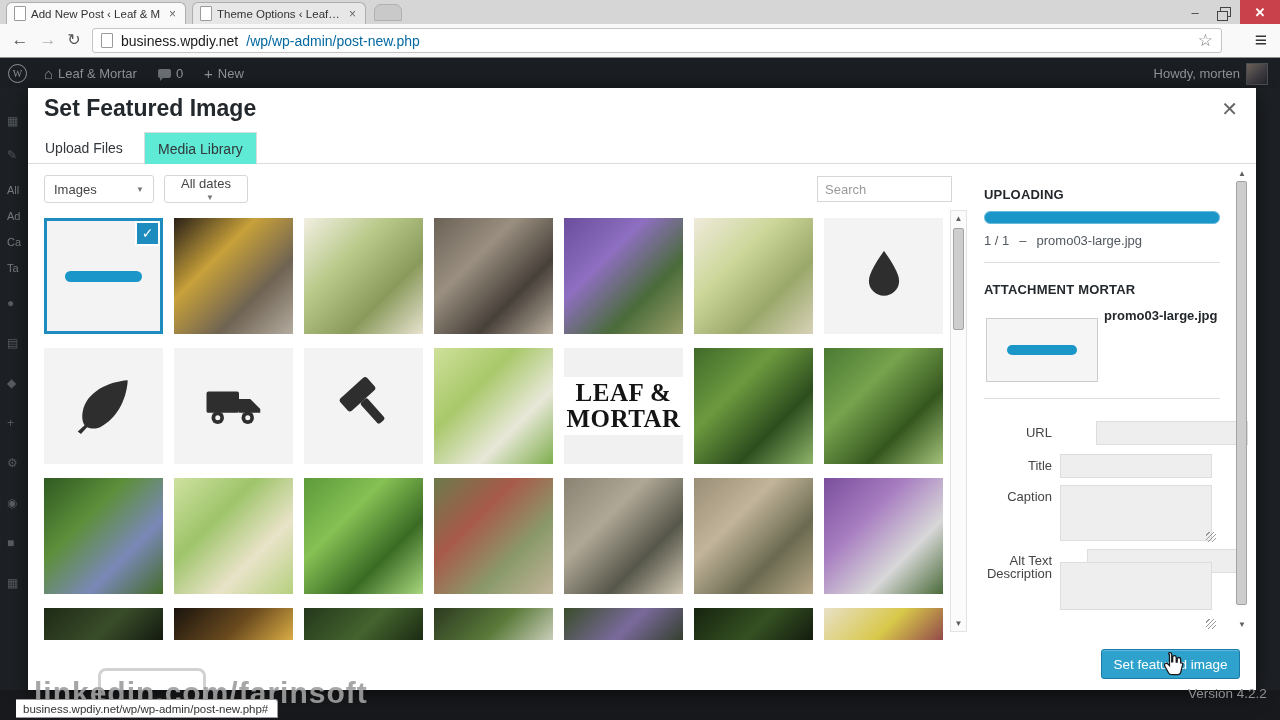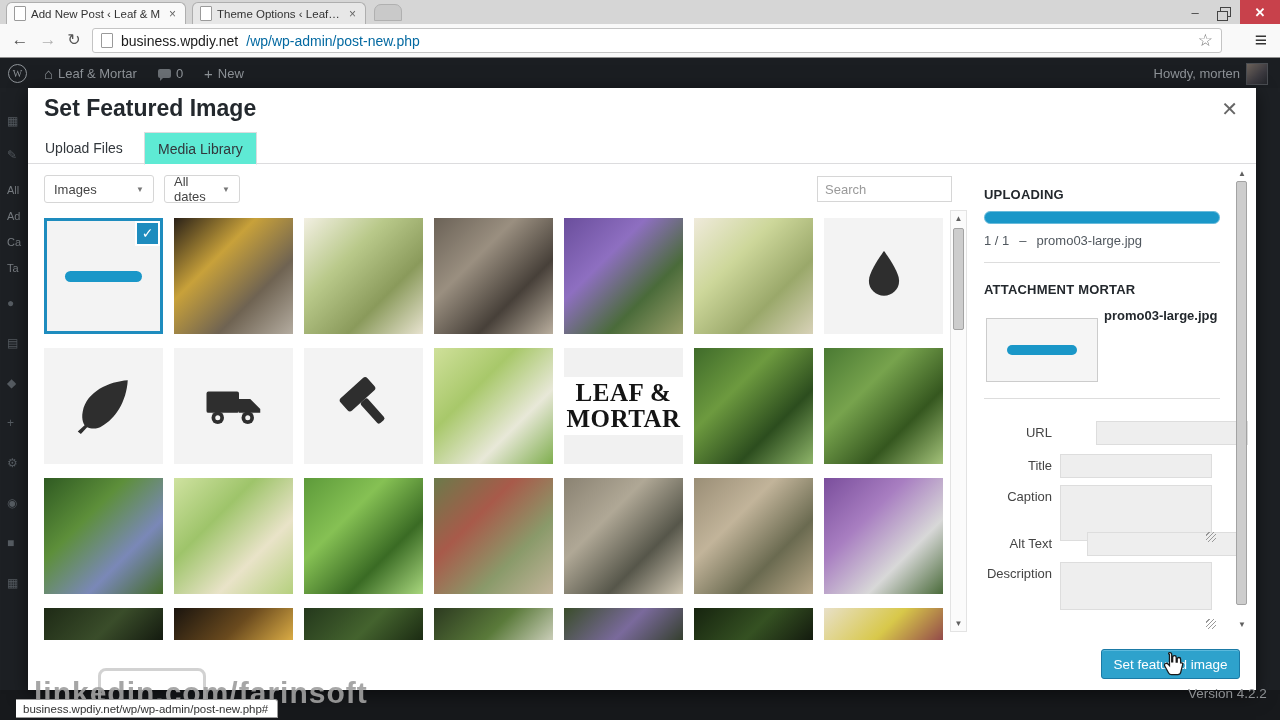--- a/index.html
+++ b/index.html
@@ -65,21 +65,21 @@
   #modal-title{position:absolute;left:16px;top:7px;font-size:23px;font-weight:600;color:#23282d;}
   #modal-tabs{position:absolute;left:0;top:44px;width:1228px;height:32px;border-bottom:1px solid #dcdcde;box-sizing:border-box;}
   .mtab{position:absolute;top:0;height:32px;line-height:32px;padding:0 13px;font-size:14px;color:#32373c;box-sizing:border-box;}
   #mtab-upload{left:4px;}
   #mtab-library{left:100px;background:#5eead4;border:1px solid #dcdcde;border-bottom:1px solid #fff;height:33px;margin-left:16px;}
 
   .wpselect{position:absolute;height:28px;border:1px solid #d6d6d6;border-radius:3px;background:#fff;display:flex;align-items:center;
             justify-content:space-between;padding:0 9px;font-size:13px;color:#444;box-sizing:border-box;}
   .caret{font-size:8px;color:#777;margin-left:8px;}
   #filter-type{left:16px;top:87px;width:110px;}
-  #filter-date{left:136px;top:87px;width:76px;}
+  #filter-date{left:136px;top:87px;width:84px;flex-direction:column;}
   #search-input{position:absolute;left:789px;top:88px;width:135px;height:26px;border:1px solid #d6d6d6;border-radius:0;
                 font-size:13px;color:#444;padding:0 7px;box-sizing:border-box;font-family:"Liberation Sans",sans-serif;}
   #search-input::placeholder{color:#9a9a9a;}
 
   
   #media-grid{position:absolute;left:16px;top:130px;width:899px;height:422px;overflow:hidden;
               display:grid;grid-template-columns:repeat(7,119px);grid-auto-rows:116px;gap:14px 11px;}
   .cell{position:relative;width:119px;height:116px;overflow:hidden;background:#eee;}
   .cell.icon-cell{background:#f3f3f3;display:flex;align-items:center;justify-content:center;}
   .cell.text-cell{background:#f1f1f1;display:flex;align-items:center;justify-content:center;}
@@ -111,21 +111,21 @@
   #h-details{top:194px;}
   #attach-thumb{position:absolute;left:958px;top:230px;width:110px;height:62px;background:#f5f5f5;border:1px solid #cccccc;}
   #attach-thumb .up-bar{height:10px;border-radius:5px;}
   #attach-filename{position:absolute;left:1076px;top:220px;font-size:13px;font-weight:bold;color:#23282d;}
   .field-row{position:absolute;left:956px;width:236px;display:flex;}
   .field-label{width:76px;text-align:right;padding-right:8px;font-size:13px;color:#444;padding-top:4px;box-sizing:border-box;flex:none;}
   .field-ctl{flex:1;}
   .field-ctl input,.field-ctl textarea{width:152px;border:1px solid #ddd;background:#eee;box-sizing:border-box;
         font-family:"Liberation Sans",sans-serif;font-size:12px;color:#444;resize:none;}
   .field-ctl input{height:24px;}
-  #row-url{top:333px;gap:36px;} #row-title{top:366px;} #row-caption{top:397px;} #row-alt{top:444px;gap:27px;} #row-desc{top:474px;}
+  #row-url{top:333px;gap:36px;} #row-title{top:366px;} #row-caption{top:397px;} #row-alt{top:461px;gap:27px;} #row-desc{top:474px;}
   #row-caption textarea{height:56px;} #row-desc textarea{height:48px;}
   .resize-grip{position:absolute;width:10px;height:10px;
      background:repeating-linear-gradient(135deg,transparent,transparent 2px,#999 2px,#999 3px);}
   #grip-caption{left:1178px;top:444px;} #grip-desc{left:1178px;top:531px;}
 
   #footer-btn{position:absolute;left:1073px;top:561px;width:137px;height:28px;background:#2ea2cc;border:1px solid #1b7aa6;
               border-radius:3px;color:#fff;font-size:13.5px;display:flex;align-items:center;justify-content:center;
               box-shadow:inset 0 1px 0 rgba(120,200,230,.6);}
 
   

